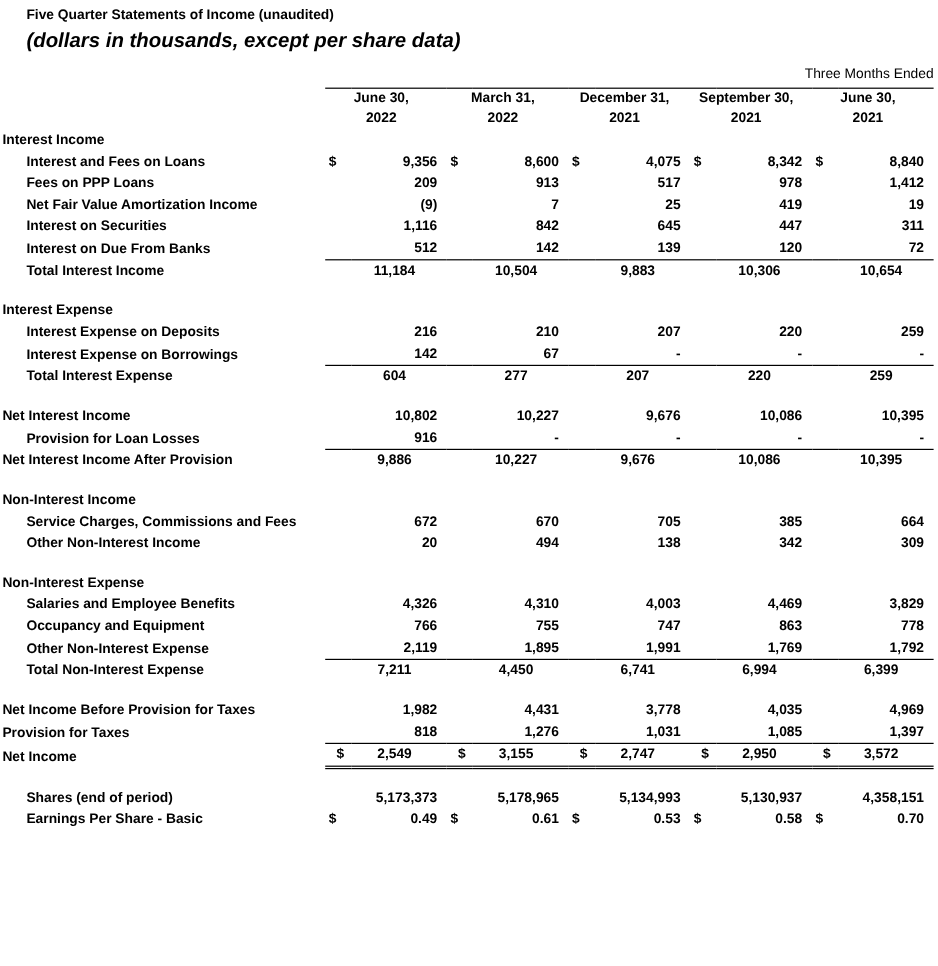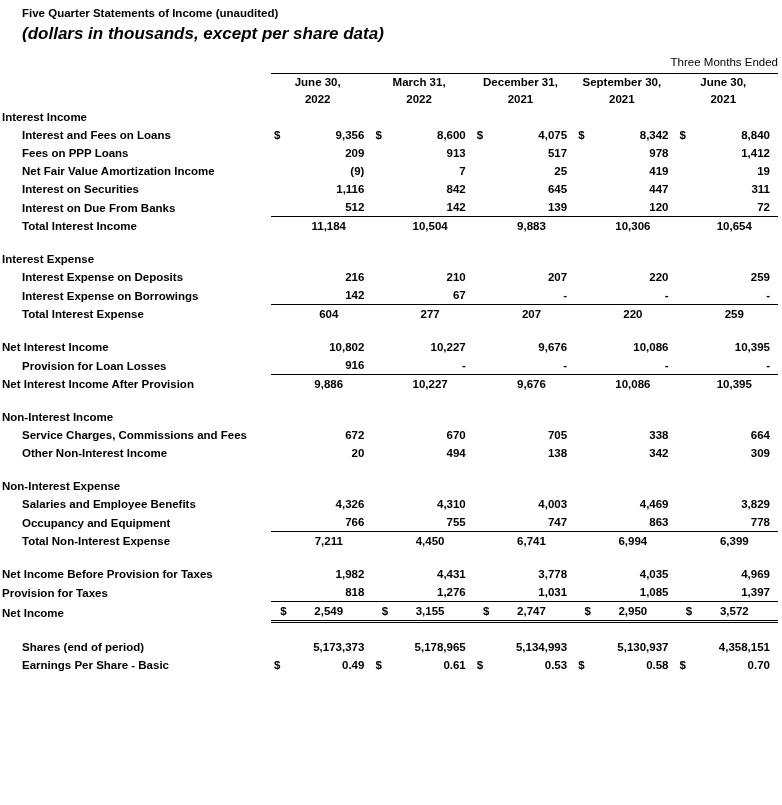--- a/index.html
+++ b/index.html
@@ -328,21 +328,21 @@
         </tr>
         <tr class="row">
           <td class="label indent">Service Charges, Commissions and Fees</td>
           <td class="cur"></td>
           <td class="num">672</td>
           <td class="cur"></td>
           <td class="num">670</td>
           <td class="cur"></td>
           <td class="num">705</td>
           <td class="cur"></td>
-          <td class="num">338</td>
+          <td class="num">385</td>
           <td class="cur"></td>
           <td class="num">664</td>
         </tr>
         <tr class="row">
           <td class="label indent">Other Non-Interest Income</td>
           <td class="cur"></td>
           <td class="num">20</td>
           <td class="cur"></td>
           <td class="num">494</td>
           <td class="cur"></td>
@@ -377,20 +377,33 @@
           <td class="num">766</td>
           <td class="cur"></td>
           <td class="num">755</td>
           <td class="cur"></td>
           <td class="num">747</td>
           <td class="cur"></td>
           <td class="num">863</td>
           <td class="cur"></td>
           <td class="num">778</td>
         </tr>
+        <tr class="row">
+          <td class="label indent">Other Non-Interest Expense</td>
+          <td class="cur"></td>
+          <td class="num">2,119</td>
+          <td class="cur"></td>
+          <td class="num">1,895</td>
+          <td class="cur"></td>
+          <td class="num">1,991</td>
+          <td class="cur"></td>
+          <td class="num">1,769</td>
+          <td class="cur"></td>
+          <td class="num">1,792</td>
+        </tr>
         <tr class="row rule-top">
           <td class="label indent">Total Non-Interest Expense</td>
           <td class="cur"></td>
           <td class="num">7,211</td>
           <td class="cur"></td>
           <td class="num">4,450</td>
           <td class="cur"></td>
           <td class="num">6,741</td>
           <td class="cur"></td>
           <td class="num">6,994</td>

